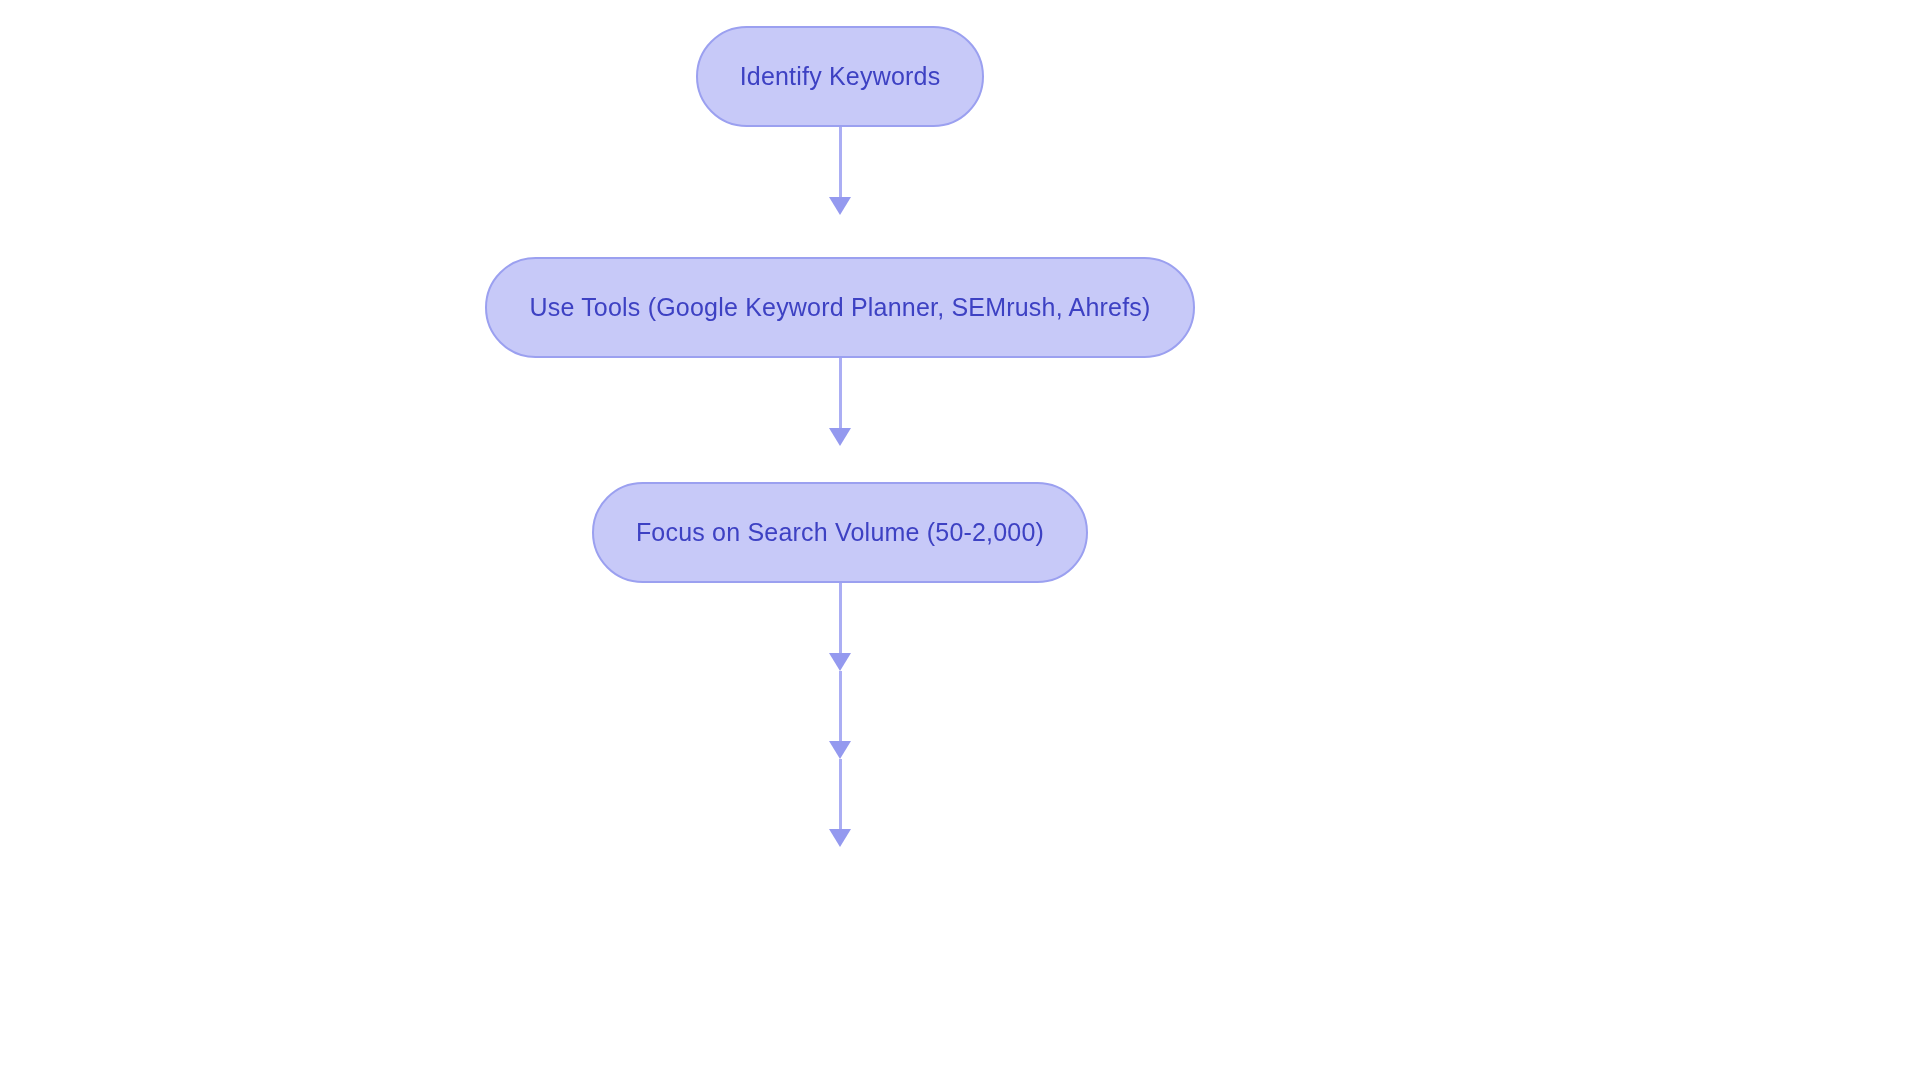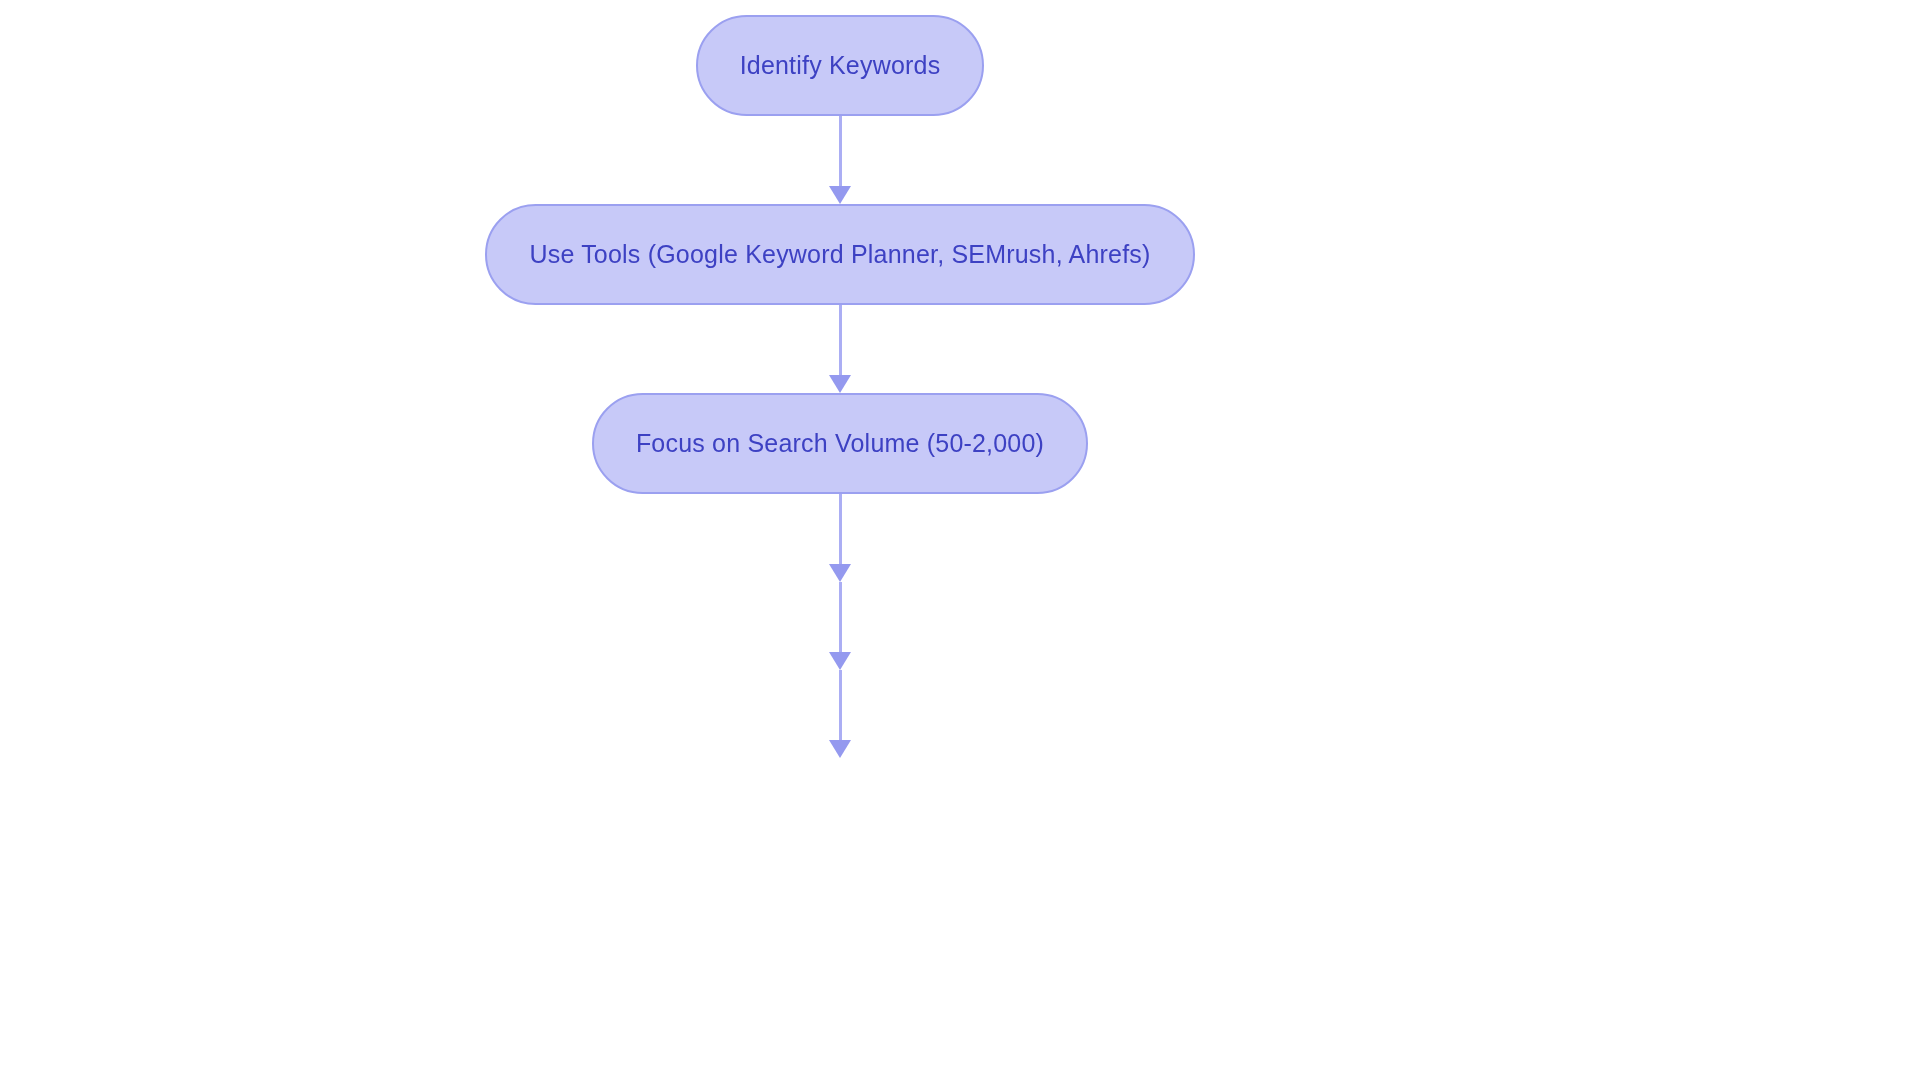--- a/index.html
+++ b/index.html
@@ -10,21 +10,21 @@
     height: 1083px;
     overflow: hidden;
     font-family: "Liberation Sans", "DejaVu Sans", sans-serif;
   }
   .canvas {
     width: 1680px;
     height: 1083px;
     display: flex;
     flex-direction: column;
     align-items: center;
-    padding-top: 15px;
+    padding-top: 26px;
     box-sizing: border-box;
     text-align: center;
   }
   .flow-node {
     height: 101px;
     border-radius: 51px;
     background: #c7c9f8;
     border: 2px solid #9ba0f0;
     box-sizing: border-box;
     display: flex;
@@ -32,22 +32,22 @@
     justify-content: center;
     padding: 0 42px;
     white-space: nowrap;
     color: #3d41c3;
     font-size: 25px;
     letter-spacing: 0.2px;
     flex: 0 0 auto;
   }
   
   .flow-node.n1 { min-width: 274px; }
-  .flow-node.n2 { min-width: 680px; }
-  .flow-node.n3 { min-width: 492px; }
+  .flow-node.n2 { min-width: 680px; margin-top: 42px; }
+  .flow-node.n3 { min-width: 492px; margin-top: 36px; }
   .flow-node.n4 { min-width: 398px; }
   .flow-node.n5 { min-width: 400px; }
   .flow-node.n6 { min-width: 292px; }
 
   .flow-arrow {
     display: flex;
     flex-direction: column;
     align-items: center;
     height: 88px;
     flex: 0 0 auto;

